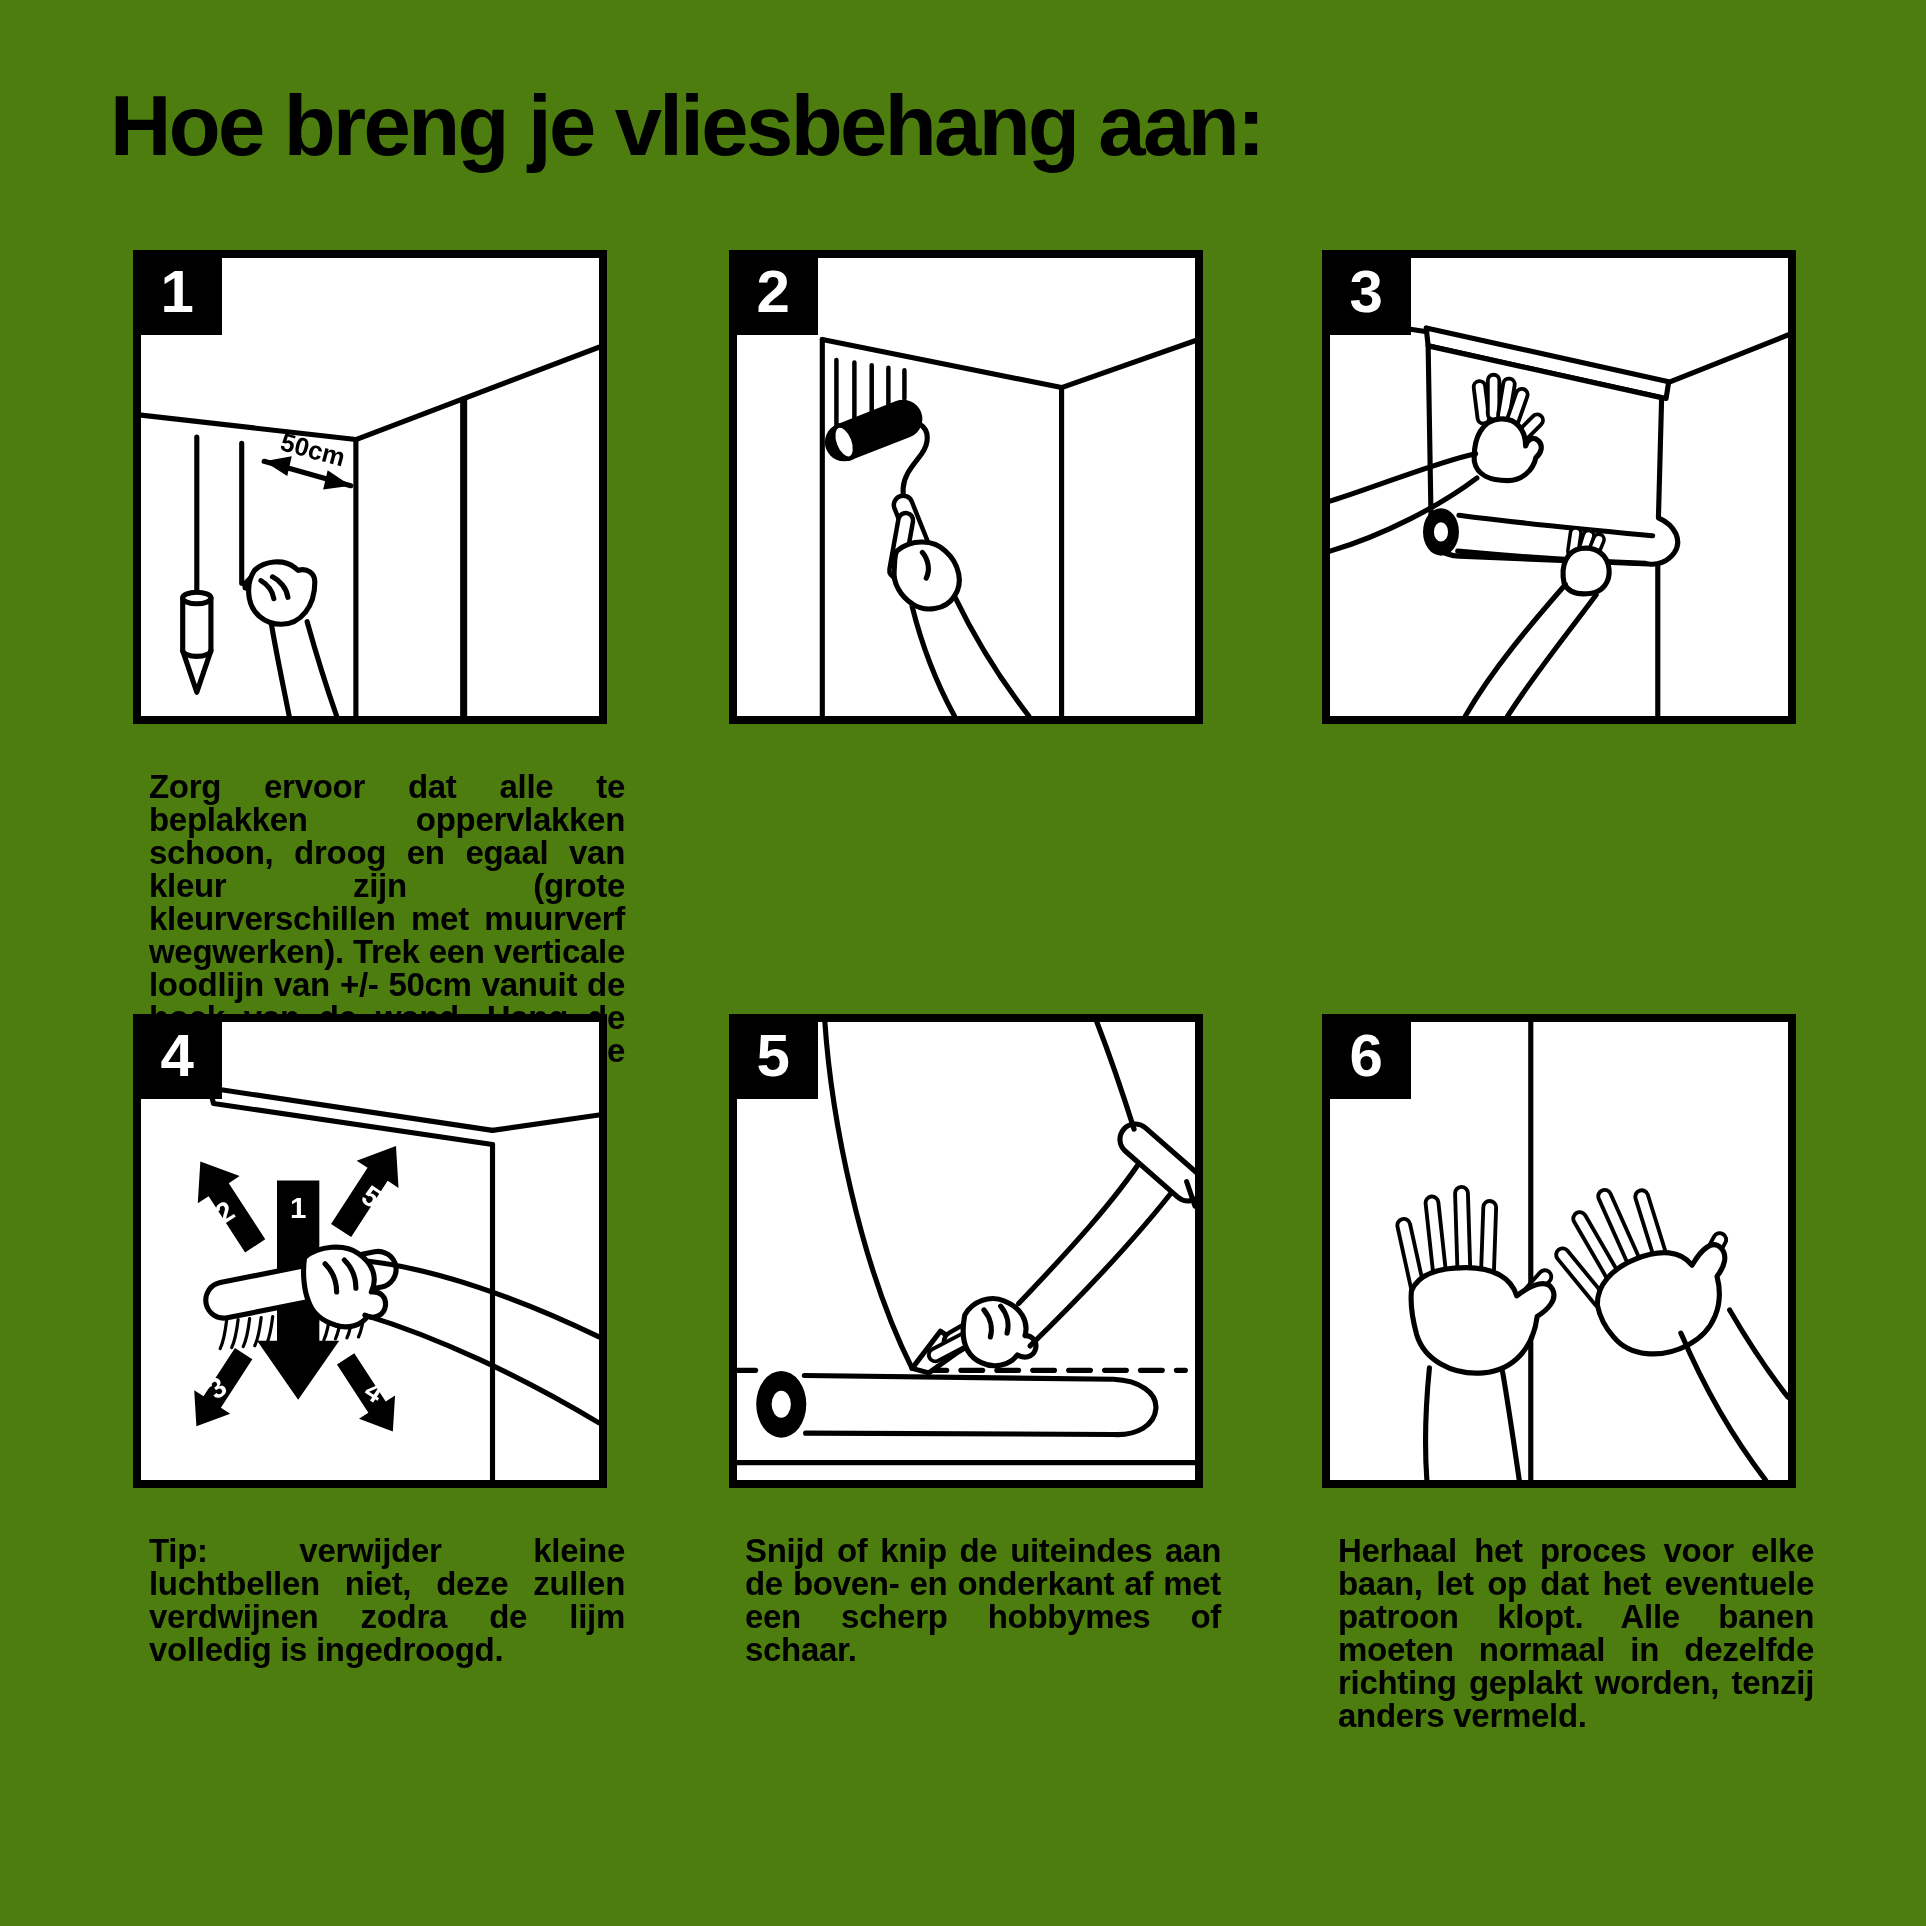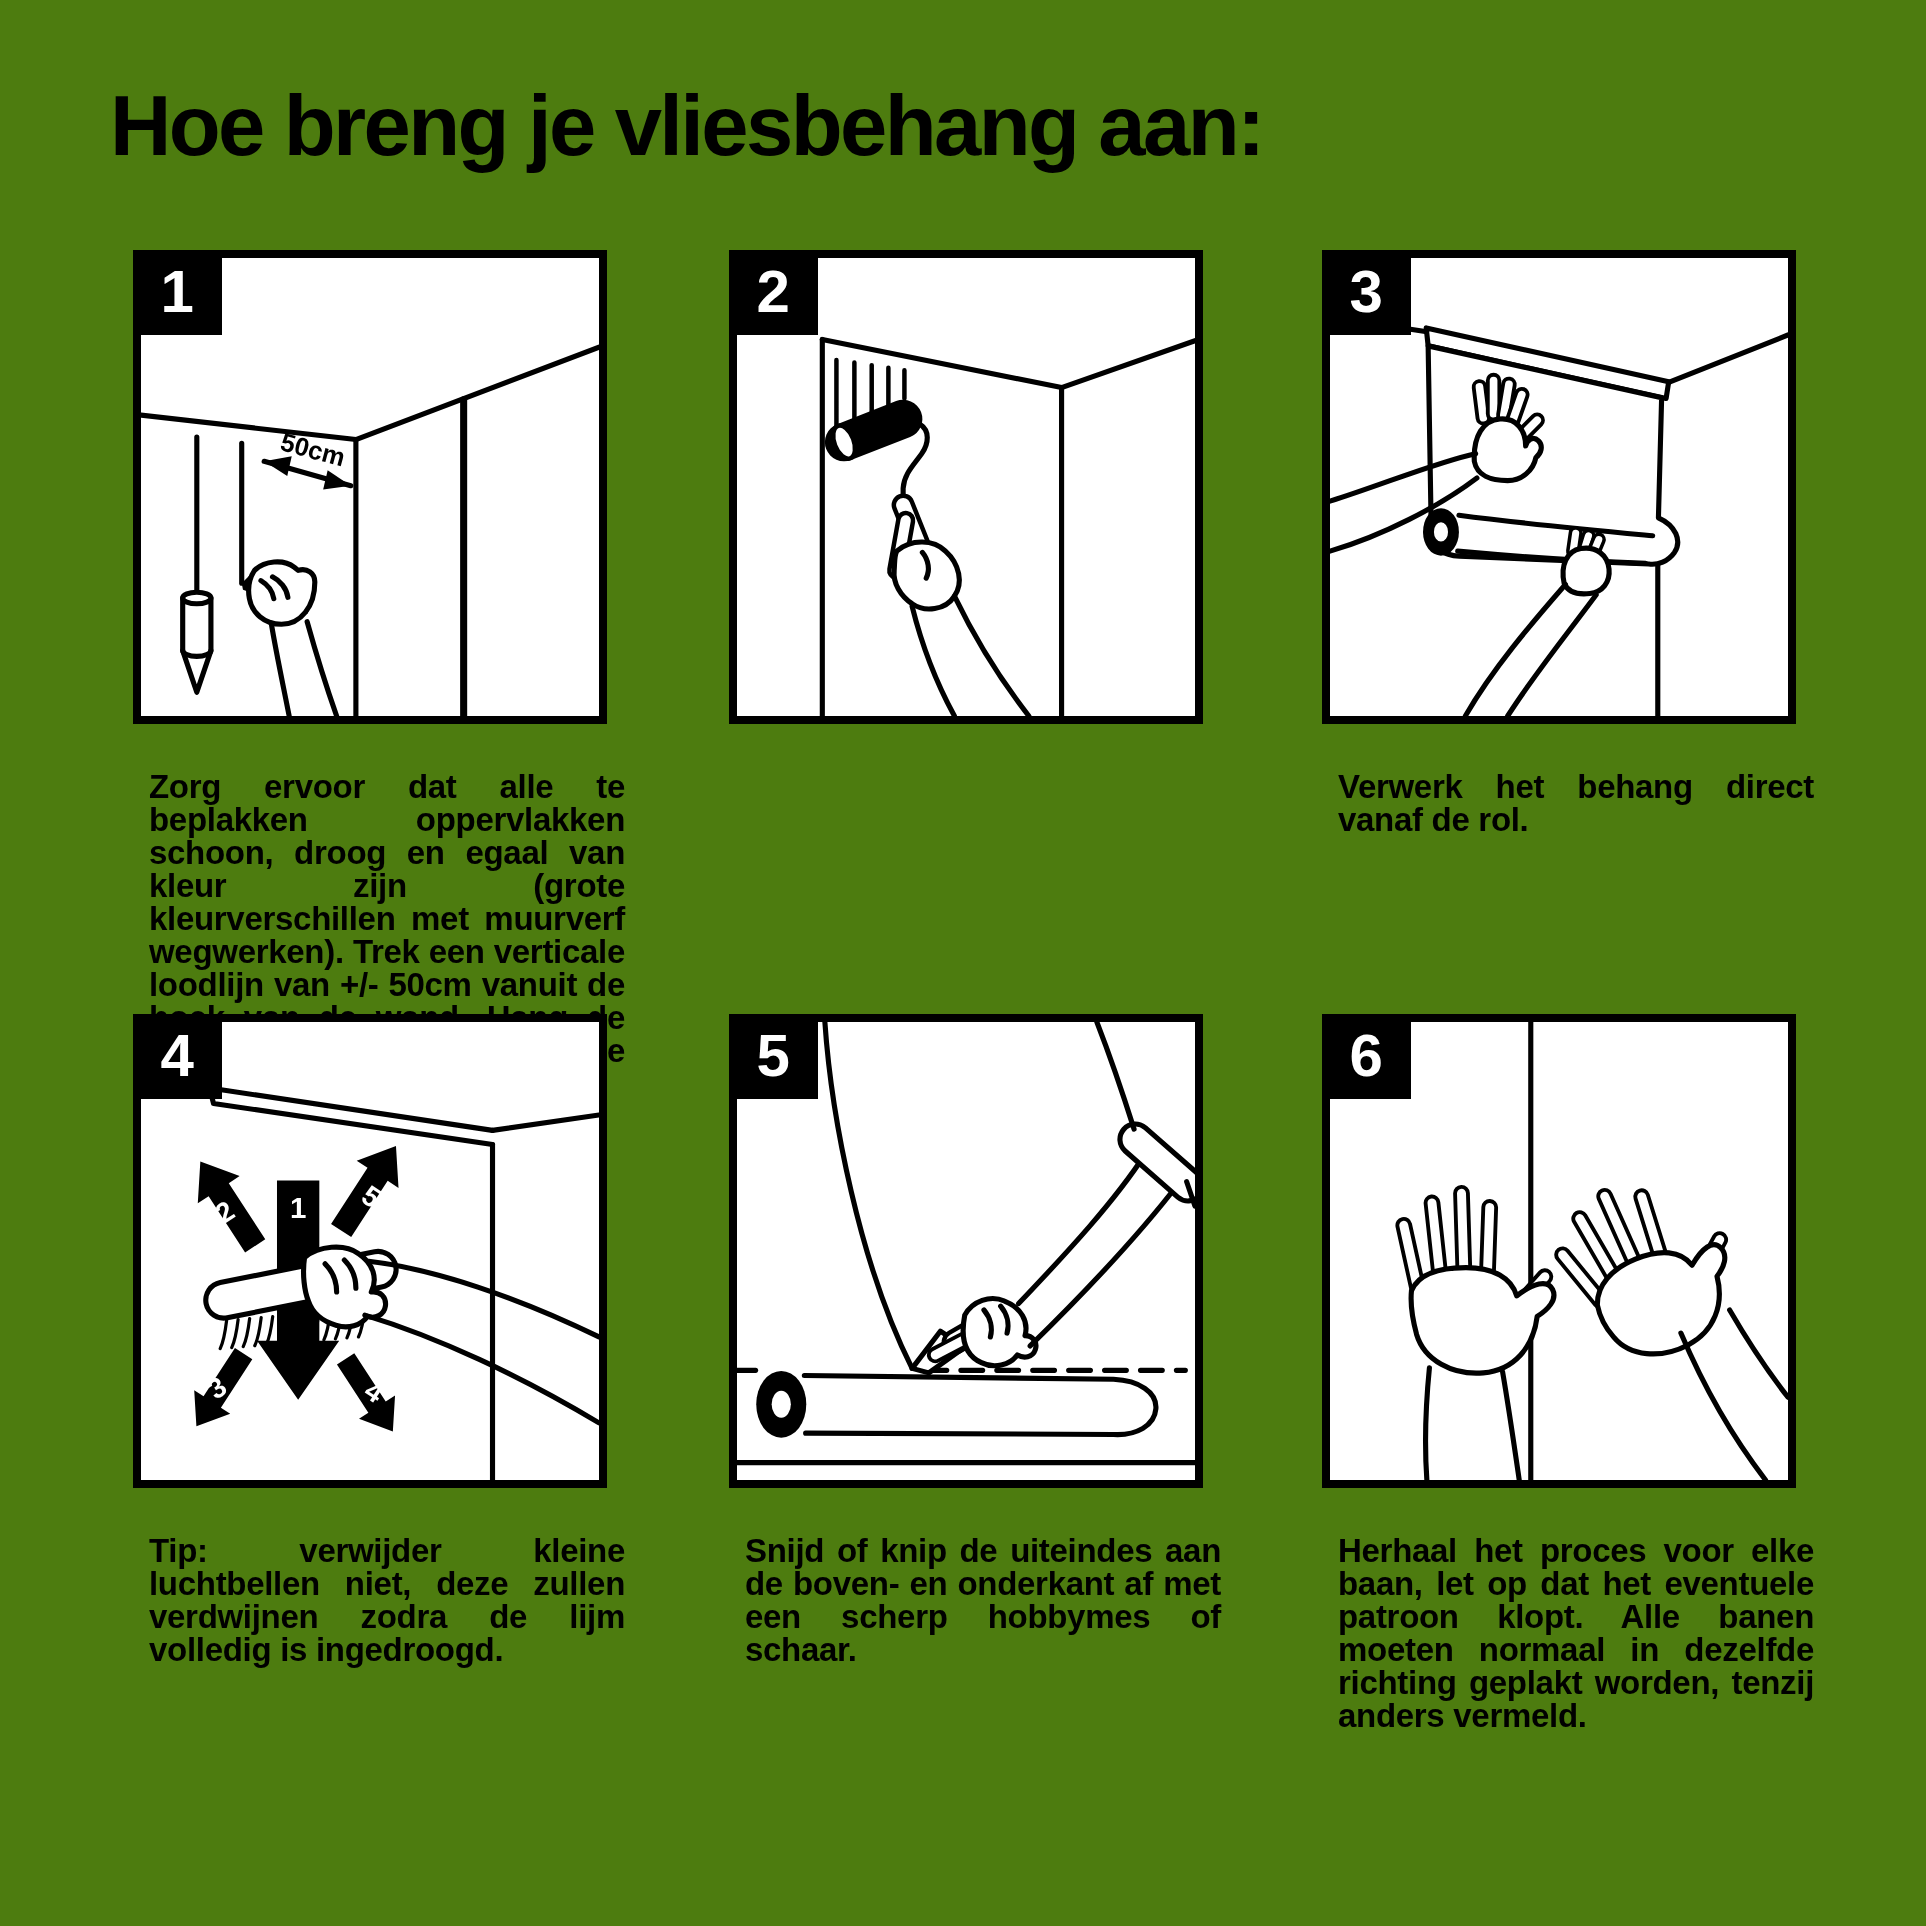--- a/index.html
+++ b/index.html
@@ -137,23 +137,20 @@
               <path d="M392,470 L396,442" stroke="#fff" stroke-width="11"></path>
             <path d="M408,472 L416,446" stroke="#000" stroke-width="22"></path>
               <path d="M408,472 L416,446" stroke="#fff" stroke-width="11"></path>
             <path d="M422,476 L432,452" stroke="#000" stroke-width="22"></path>
               <path d="M422,476 L432,452" stroke="#fff" stroke-width="11"></path>
             <path fill="#fff" d="M378,520 C372,492 382,470 404,466 C428,462 446,476 448,498 C450,518 438,534 418,536 C400,538 384,534 378,520 Z"></path>
           </g>
           <path d="M380,522 C326,584 266,654 224,727 M428,538 C382,600 330,664 290,727"></path>
         </g>
       </svg>
-    </div>
-    <div class="caption">
-      <p>Verwerk het behang direct vanaf de rol.</p>
     </div>
   </section>
 
   <section class="step c1 r2">
     <div class="panel">
       <div class="badge">4</div>
       <svg class="art" viewBox="13 13 714 714">
         <g stroke="#000" stroke-width="8" fill="none" stroke-linecap="round" stroke-linejoin="round">
           <path d="M120,116 L561,182 M126,140 L561,204 M120,116 L126,140"></path>
           <path d="M561,182 L727,158"></path>

